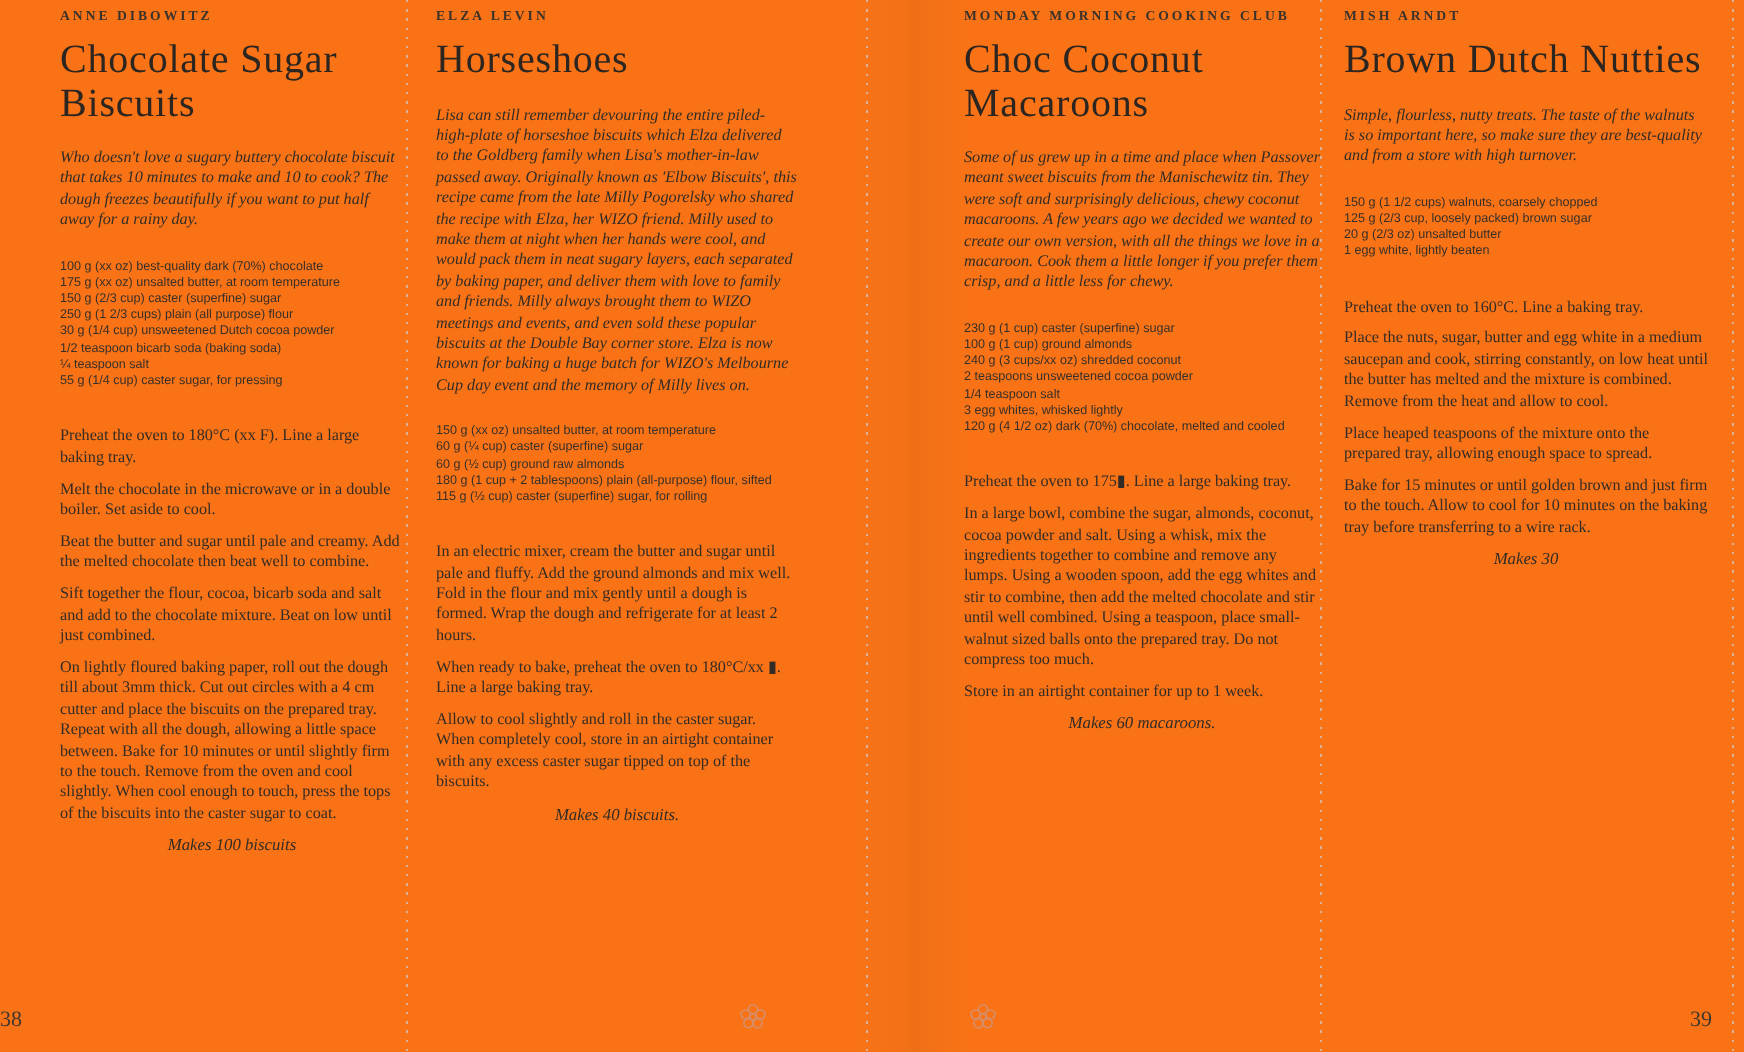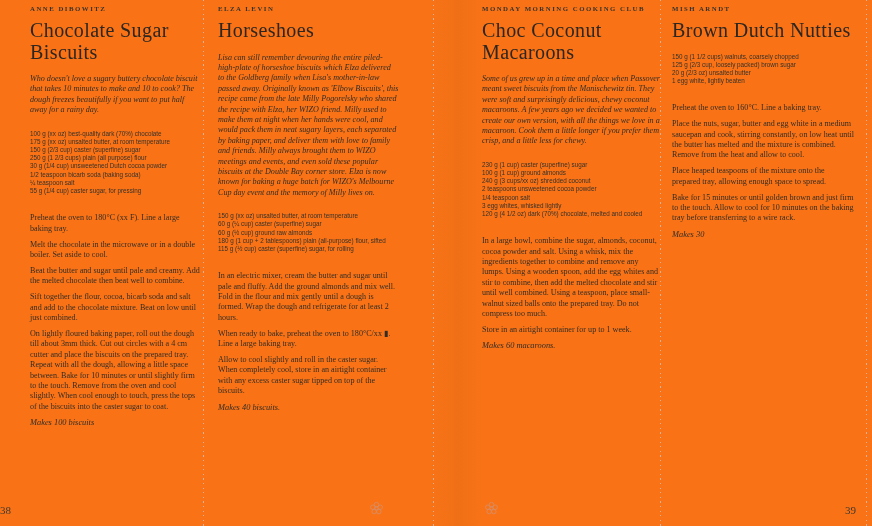--- a/index.html
+++ b/index.html
@@ -27,21 +27,21 @@
     font-weight:400;font-size:20px;line-height:21.5px;letter-spacing:0.4px;
     margin:0 0 11px 0;color:#2d2620;
   }
   .intro{font-size:8.1px;line-height:10.4px;margin:0 0 14px 0;font-style:italic;}
   .ingredients{
     list-style:none;margin:0 0 18px 0;padding:0;
     font-family:"Liberation Sans", sans-serif;
     font-size:6.3px;line-height:8.2px;color:#37302a;white-space:nowrap;
   }
   .step{font-size:8.1px;line-height:10.4px;margin:0 0 5.5px 0;}
-  .makes{font-size:8.4px;font-style:italic;margin:6px 0 0 0;}
+  .makes{font-size:8.4px;font-style:italic;margin:6px 0 0 0;text-align:center;}
   .page-number{position:absolute;font-size:11px;color:#40382f;}
   .ornament{position:absolute;width:15px;height:15px;opacity:0.85;}
 </style>
 </head>
 <body>
 
 <div class="spread">
 
   <div class="fold-shadow"></div>
 
@@ -95,28 +95,30 @@
     <p class="intro">Some of us grew up in a time and place when Passover meant sweet biscuits from the Manischewitz tin. They were soft and surprisingly delicious, chewy coconut macaroons. A few years ago we decided we wanted to create our own version, with all the things we love in a macaroon. Cook them a little longer if you prefer them crisp, and a little less for chewy.</p>
     <ul class="ingredients">
       <li>230 g (1 cup) caster (superfine) sugar</li>
       <li>100 g (1 cup) ground almonds</li>
       <li>240 g (3 cups/xx oz) shredded coconut</li>
       <li>2 teaspoons unsweetened cocoa powder</li>
       <li>1/4 teaspoon salt</li>
       <li>3 egg whites, whisked lightly</li>
       <li>120 g (4 1/2 oz) dark (70%) chocolate, melted and cooled</li>
     </ul>
+    <p class="step">Preheat the oven to 175▮. Line a large baking tray.</p>
     <p class="step">In a large bowl, combine the sugar, almonds, coconut, cocoa powder and salt. Using a whisk, mix the ingredients together to combine and remove any lumps. Using a wooden spoon, add the egg whites and stir to combine, then add the melted chocolate and stir until well combined. Using a teaspoon, place small-walnut sized balls onto the prepared tray. Do not compress too much.</p>
     <p class="step">Store in an airtight container for up to 1 week.</p>
     <p class="makes">Makes 60 macaroons.</p>
   </article>
 
   <article class="recipe" style="left:672px;width:182px;">
     <div class="byline">MISH ARNDT</div>
     <h2 class="title">Brown Dutch Nutties</h2>
+    <p class="intro">Simple, flourless, nutty treats. The taste of the walnuts is so important here,  so make sure they are best-quality and from a store with high turnover.</p>
     <ul class="ingredients">
       <li>150 g (1 1/2 cups) walnuts, coarsely chopped</li>
       <li>125 g (2/3 cup, loosely packed) brown sugar</li>
       <li>20 g (2/3 oz) unsalted butter</li>
       <li>1 egg white, lightly beaten</li>
     </ul>
     <p class="step">Preheat the oven to 160°C. Line a baking tray.</p>
     <p class="step">Place the nuts, sugar, butter and egg white in a medium saucepan and cook, stirring constantly, on low heat until the butter has melted and the mixture is combined. Remove from the heat and allow to cool.</p>
     <p class="step">Place heaped teaspoons of the mixture onto the prepared tray, allowing enough space to spread.</p>
     <p class="step">Bake for 15 minutes or until golden brown and just firm to the touch. Allow to cool for 10 minutes on the baking tray before transferring to a wire rack.</p>

